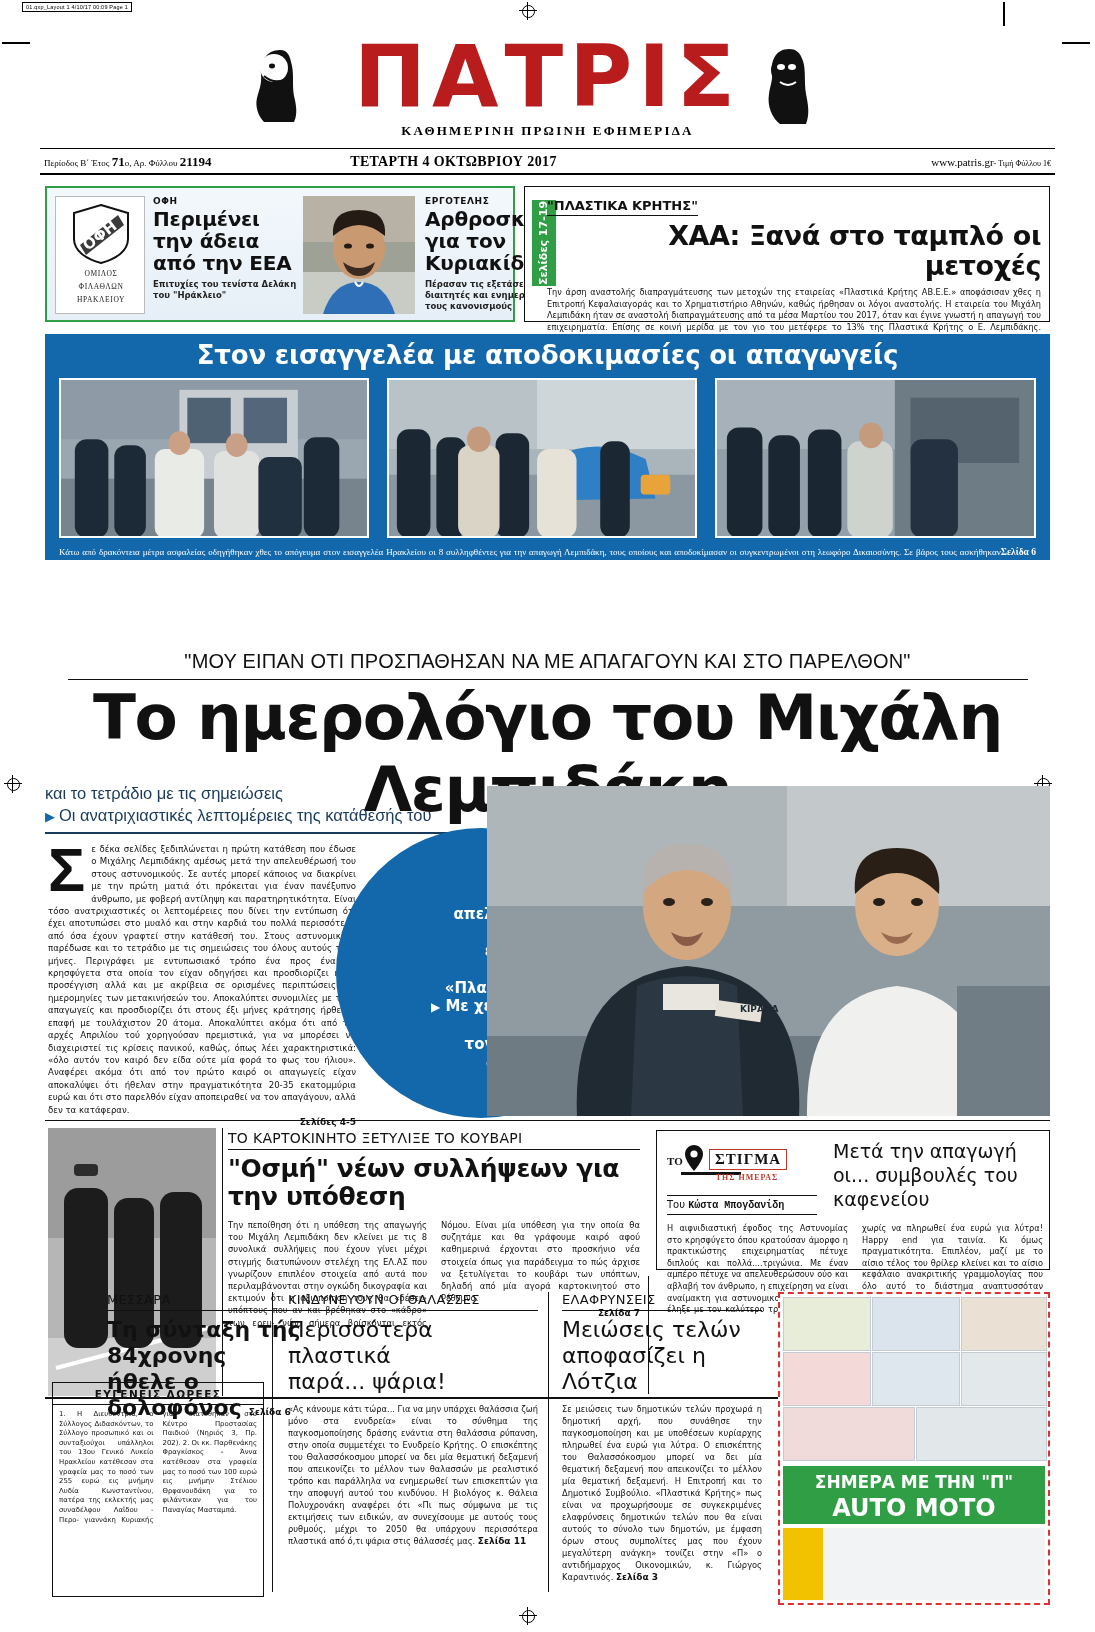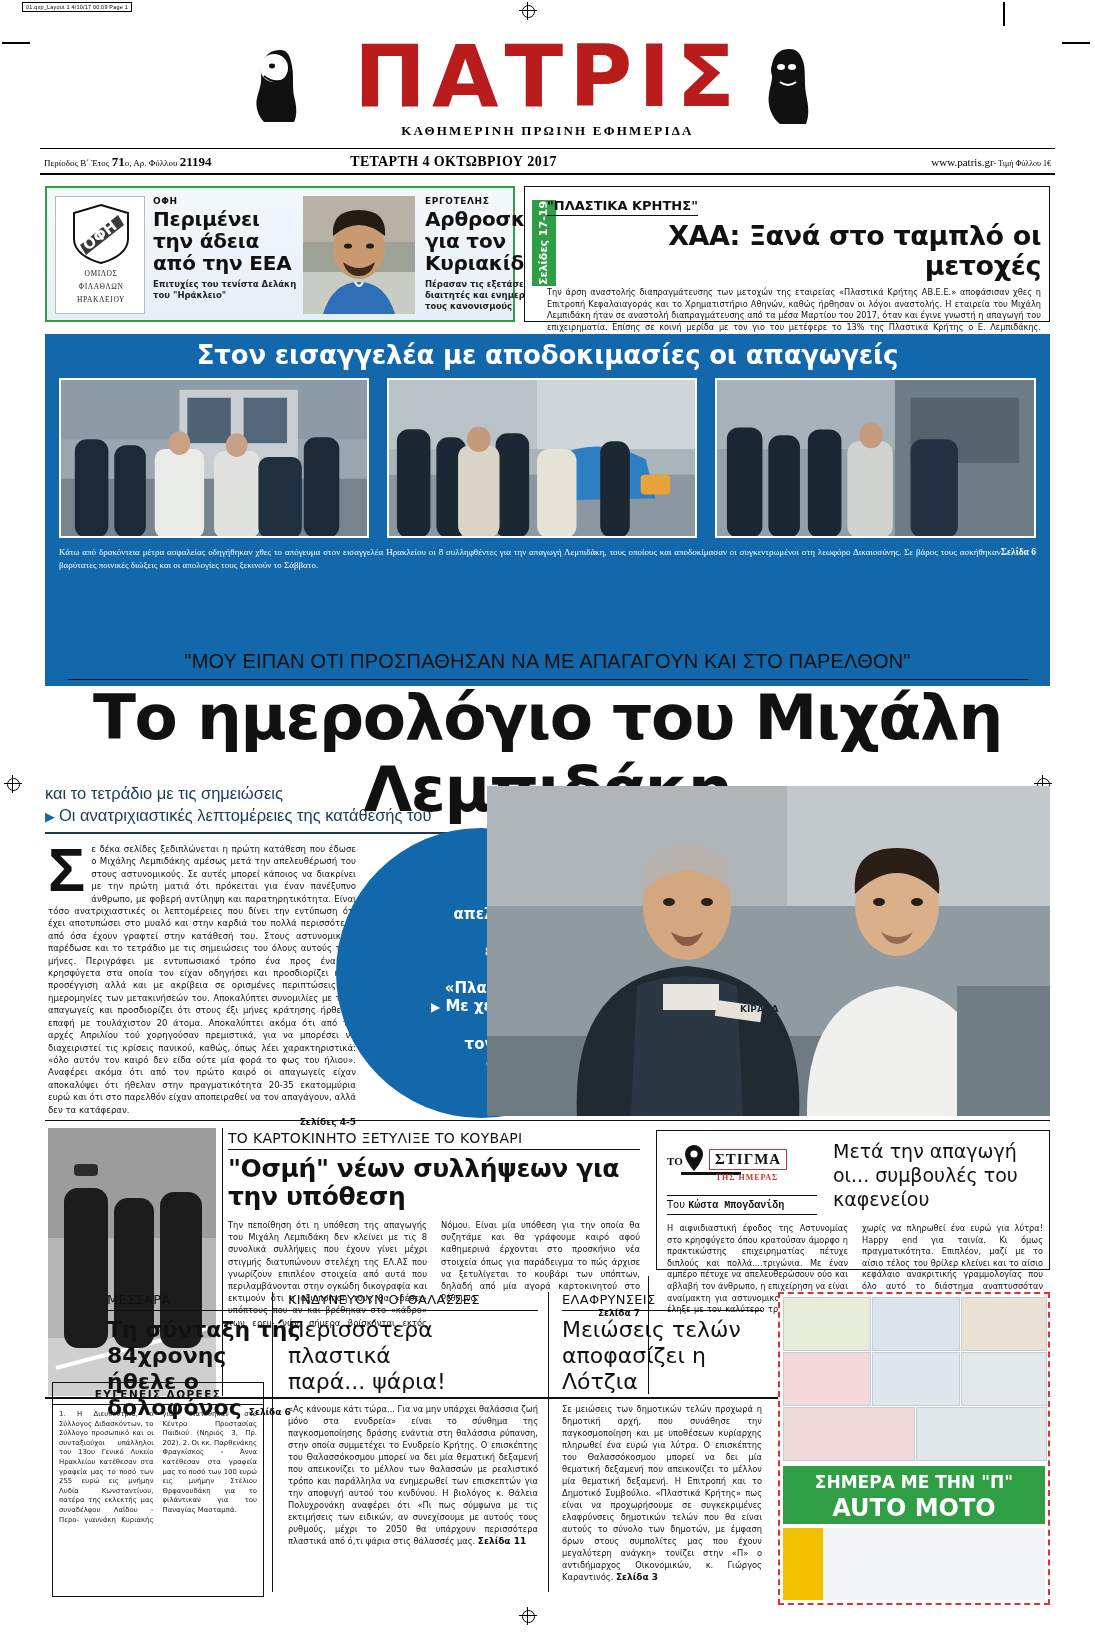--- a/index.html
+++ b/index.html
@@ -57,21 +57,21 @@
   .stock{position:absolute;left:524px;top:186px;width:526px;height:136px;border:1px solid #111;box-sizing:border-box;background:#fff;}
   .stock .pages{position:absolute;left:-24px;top:44px;width:86px;height:24px;background:#2f9e44;color:#fff;
                 font-size:11px;font-weight:bold;text-align:center;line-height:24px;transform:rotate(-90deg);}
   .stock-inner{position:absolute;left:22px;top:8px;right:8px;}
   .stock-kicker{font-size:13px;font-weight:bold;border-bottom:1.5px solid #111;display:inline-block;padding-bottom:2px;}
   .stock-head{font-size:27px;font-weight:bold;line-height:30px;margin-top:5px;letter-spacing:-.4px;text-align:right;}
   .stock-body{font-size:8.2px;line-height:11.6px;margin-top:6px;text-align:justify;color:#111;}
   .stock-body b{font-size:9.5px;}
 
   
-  .banner{position:absolute;left:45px;top:334px;width:1005px;height:352px;background:#1268ab;}
+  .banner{position:absolute;left:45px;top:334px;width:1005px;height:226px;background:#1268ab;}
   .banner-head{position:absolute;left:0;top:6px;width:1005px;text-align:center;color:#fff;
                font-size:26px;font-weight:bold;letter-spacing:-.2px;}
   .bphoto{position:absolute;top:44px;height:160px;border:2px solid #fff;box-sizing:border-box;overflow:hidden;}
   .bp1{left:14px;width:310px;}
   .bp2{left:342px;width:310px;}
   .bp3{left:670px;width:321px;}
   .bcap{position:absolute;left:14px;top:212px;width:977px;color:#fff;font-family:"Liberation Serif",serif;
         font-size:9px;line-height:12.5px;text-align:justify;}
   .bcap b{float:right;font-size:9.5px;}
 

